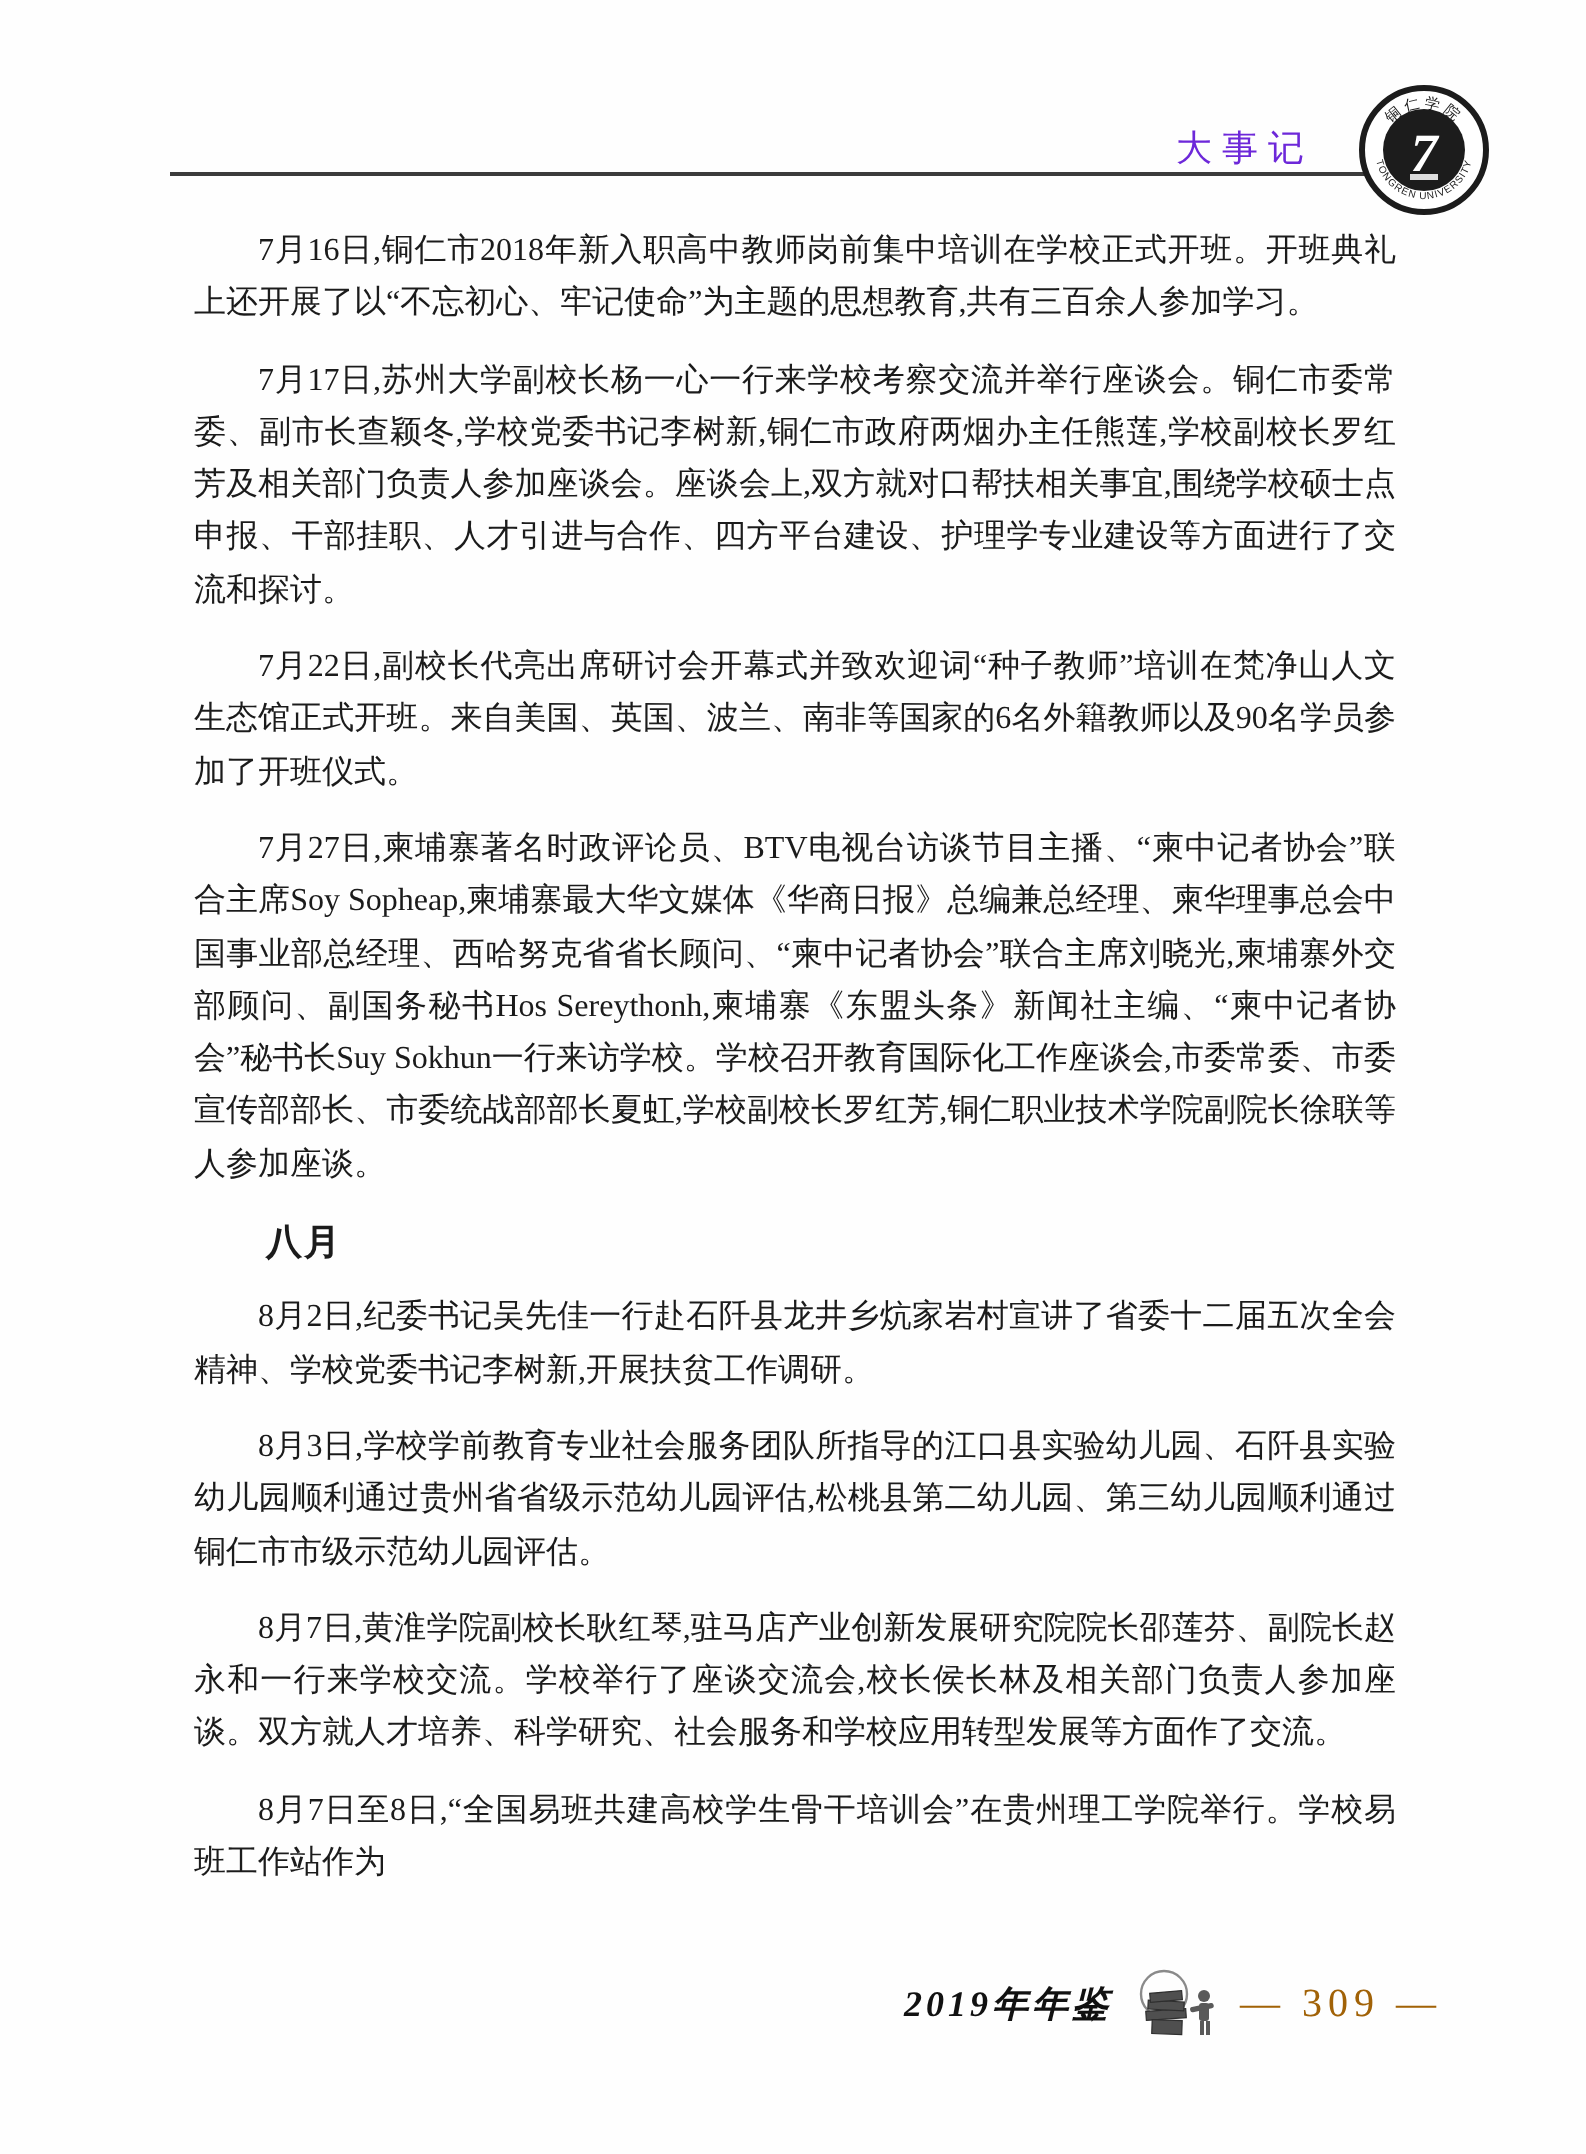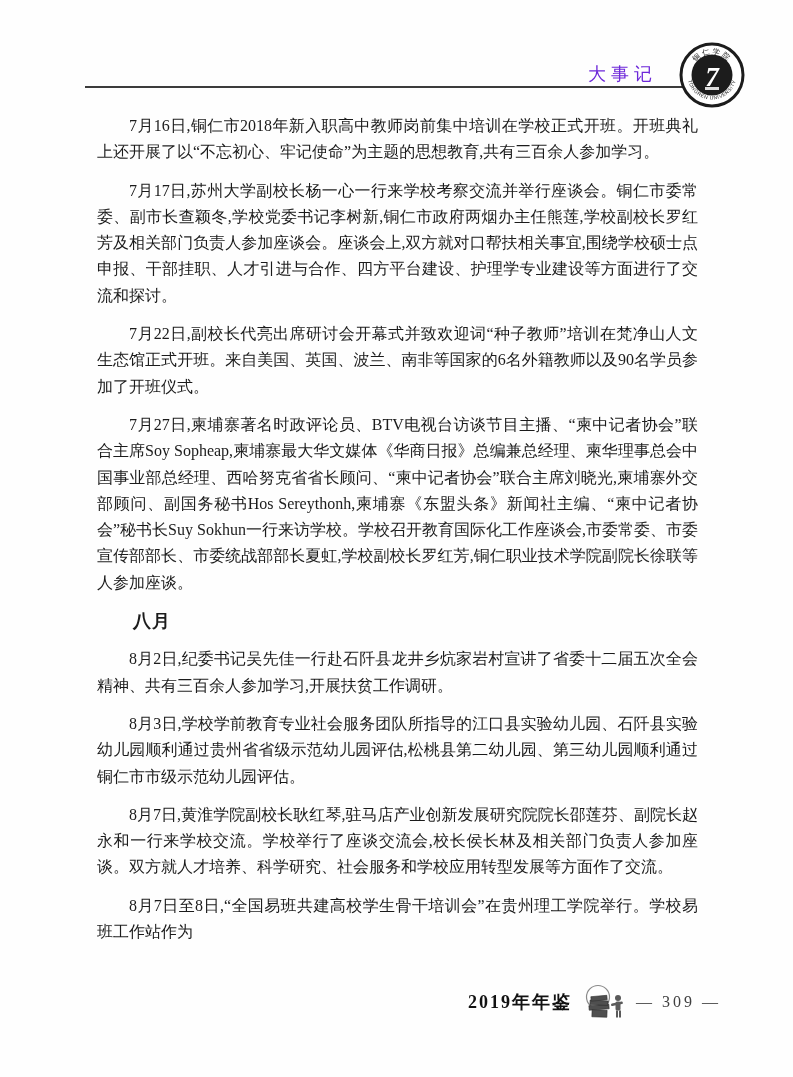--- a/index.html
+++ b/index.html
@@ -63,29 +63,30 @@
   .footer {
     position: absolute;
     top: 983px;
     right: 72px;
     display: flex;
     align-items: center;
     gap: 8px;
   }
   .yearbook-label {
     font-family: "Liberation Serif", serif;
+    font-style: italic;
     font-weight: bold;
     font-size: 18px;
     letter-spacing: 2px;
     color: #111;
   }
   .page-number {
-    font-size: 16px;
+    font-size: 20px;
     letter-spacing: 3px;
-    color: #404040;
+    color: #a16207;
   }
   .ornament { width: 48px; height: 38px; }
 </style>
 </head>
 <body>
 
 <div class="page">
 
   <div class="header-label">大事记</div>
   <div class="header-rule"></div>
@@ -108,21 +109,21 @@
   </svg>
 
   <div class="body-text">
     <p>7月16日,铜仁市2018年新入职高中教师岗前集中培训在学校正式开班。开班典礼上还开展了以“不忘初心、牢记使命”为主题的思想教育,共有三百余人参加学习。</p>
     <p>7月17日,苏州大学副校长杨一心一行来学校考察交流并举行座谈会。铜仁市委常委、副市长查颖冬,学校党委书记李树新,铜仁市政府两烟办主任熊莲,学校副校长罗红芳及相关部门负责人参加座谈会。座谈会上,双方就对口帮扶相关事宜,围绕学校硕士点申报、干部挂职、人才引进与合作、四方平台建设、护理学专业建设等方面进行了交流和探讨。</p>
     <p>7月22日,副校长代亮出席研讨会开幕式并致欢迎词“种子教师”培训在梵净山人文生态馆正式开班。来自美国、英国、波兰、南非等国家的6名外籍教师以及90名学员参加了开班仪式。</p>
     <p>7月27日,柬埔寨著名时政评论员、BTV电视台访谈节目主播、“柬中记者协会”联合主席Soy Sopheap,柬埔寨最大华文媒体《华商日报》总编兼总经理、柬华理事总会中国事业部总经理、西哈努克省省长顾问、“柬中记者协会”联合主席刘晓光,柬埔寨外交部顾问、副国务秘书Hos Sereythonh,柬埔寨《东盟头条》新闻社主编、“柬中记者协会”秘书长Suy Sokhun一行来访学校。学校召开教育国际化工作座谈会,市委常委、市委宣传部部长、市委统战部部长夏虹,学校副校长罗红芳,铜仁职业技术学院副院长徐联等人参加座谈。</p>
 
     <p class="section-heading">八月</p>
 
-    <p>8月2日,纪委书记吴先佳一行赴石阡县龙井乡炕家岩村宣讲了省委十二届五次全会精神、共有三百余人参加学习,开展扶贫工作调研。</p>
+    <p>8月2日,纪委书记吴先佳一行赴石阡县龙井乡炕家岩村宣讲了省委十二届五次全会精神、学校党委书记李树新,开展扶贫工作调研。</p>
     <p>8月3日,学校学前教育专业社会服务团队所指导的江口县实验幼儿园、石阡县实验幼儿园顺利通过贵州省省级示范幼儿园评估,松桃县第二幼儿园、第三幼儿园顺利通过铜仁市市级示范幼儿园评估。</p>
     <p>8月7日,黄淮学院副校长耿红琴,驻马店产业创新发展研究院院长邵莲芬、副院长赵永和一行来学校交流。学校举行了座谈交流会,校长侯长林及相关部门负责人参加座谈。双方就人才培养、科学研究、社会服务和学校应用转型发展等方面作了交流。</p>
     <p>8月7日至8日,“全国易班共建高校学生骨干培训会”在贵州理工学院举行。学校易班工作站作为</p>
   </div>
 
   <div class="footer">
     <span class="yearbook-label">2019年年鉴</span>
 
     <svg class="ornament" viewBox="0 0 48 38" aria-hidden="true">
       <circle cx="18" cy="14" r="11.5" fill="none" stroke="#8a8a8a" stroke-width="1.2"></circle>

